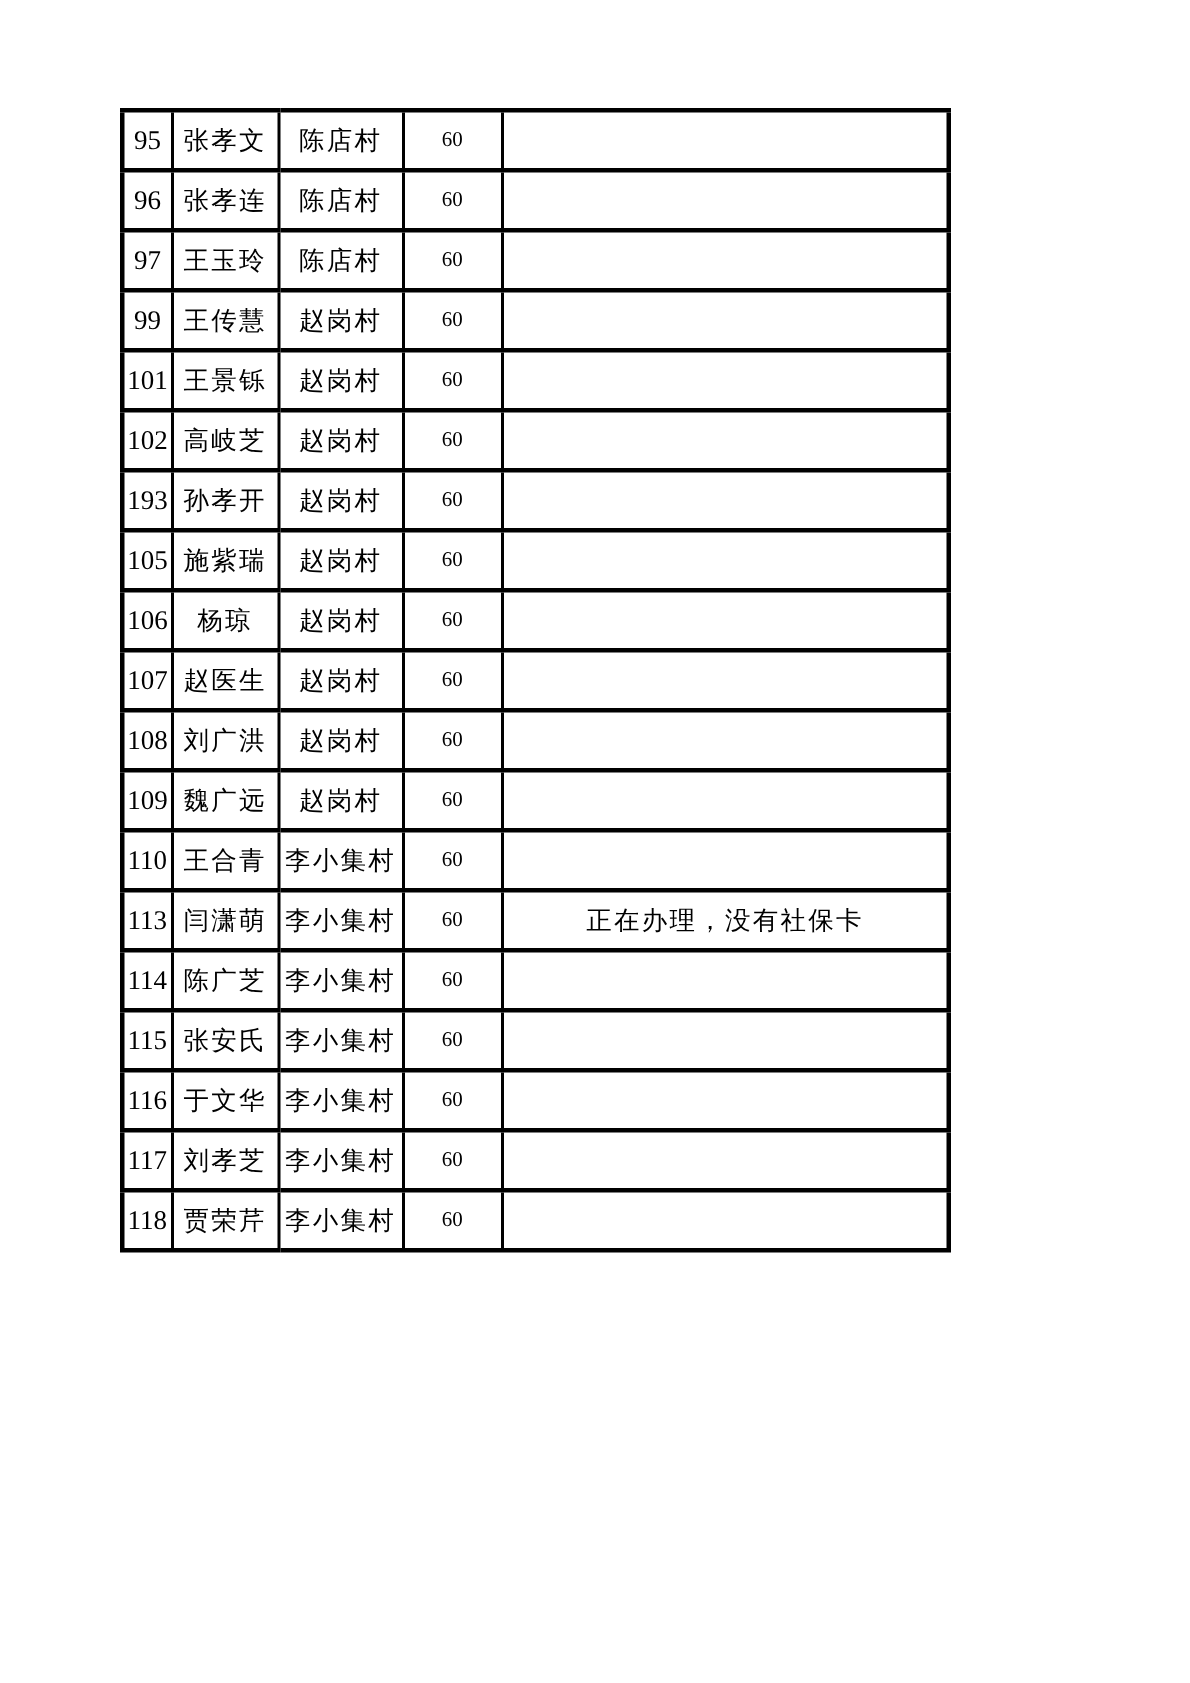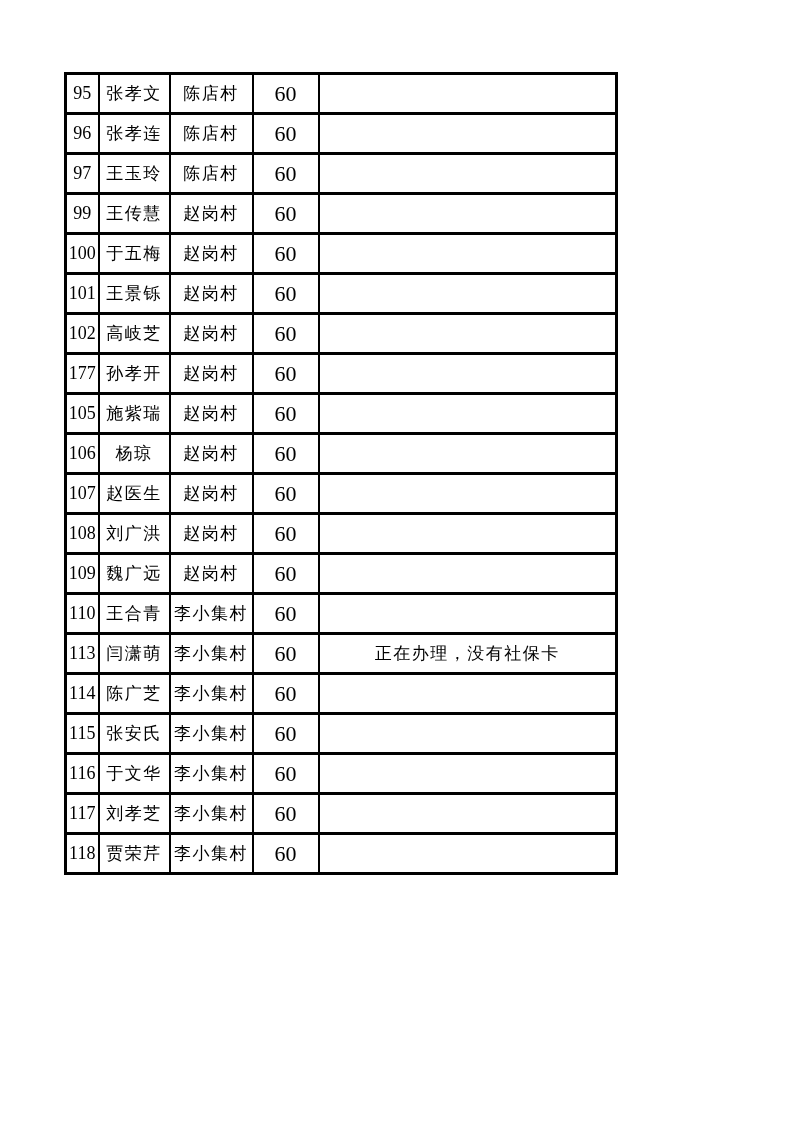--- a/index.html
+++ b/index.html
@@ -10,21 +10,21 @@
     width: 793px;
     height: 1122px;
     background: #ffffff;
     position: relative;
     overflow: hidden;
     font-family: "Liberation Serif", "DejaVu Serif", serif;
     color: #000000;
   }
   .sheet {
     position: absolute;
-    left: 0;
+    left: 16px;
     top: 0;
     width: 627px;
     height: 1122px;
     background: #ffffff;
   }
   .table-wrap {
     position: absolute;
     left: 64px;
     top: 72px;
   }
@@ -44,21 +44,21 @@
     text-align: center;
     vertical-align: middle;
     overflow: hidden;
     white-space: nowrap;
   }
   td.col-index {
     font-size: 18px;
     font-family: "Liberation Serif", "DejaVu Serif", serif;
   }
   td.col-amount {
-    font-size: 22px;
+    font-size: 14px;
     font-family: "Liberation Serif", "DejaVu Serif", serif;
   }
   td.col-name, td.col-village, td.col-remark {
     font-size: 17px;
     letter-spacing: 1.5px;
     font-family: "Liberation Serif", "DejaVu Serif", serif;
   }
 </style>
 </head>
 <body>
@@ -96,42 +96,35 @@
             <td class="col-remark"></td>
           </tr>
           <tr>
             <td class="col-index">99</td>
             <td class="col-name">王传慧</td>
             <td class="col-village">赵岗村</td>
             <td class="col-amount">60</td>
             <td class="col-remark"></td>
           </tr>
           <tr>
-            <td class="col-index">100</td>
-            <td class="col-name">于五梅</td>
-            <td class="col-village">赵岗村</td>
-            <td class="col-amount">60</td>
-            <td class="col-remark"></td>
-          </tr>
-          <tr>
             <td class="col-index">101</td>
             <td class="col-name">王景铄</td>
             <td class="col-village">赵岗村</td>
             <td class="col-amount">60</td>
             <td class="col-remark"></td>
           </tr>
           <tr>
             <td class="col-index">102</td>
             <td class="col-name">高岐芝</td>
             <td class="col-village">赵岗村</td>
             <td class="col-amount">60</td>
             <td class="col-remark"></td>
           </tr>
           <tr>
-            <td class="col-index">177</td>
+            <td class="col-index">193</td>
             <td class="col-name">孙孝开</td>
             <td class="col-village">赵岗村</td>
             <td class="col-amount">60</td>
             <td class="col-remark"></td>
           </tr>
           <tr>
             <td class="col-index">105</td>
             <td class="col-name">施紫瑞</td>
             <td class="col-village">赵岗村</td>
             <td class="col-amount">60</td>

